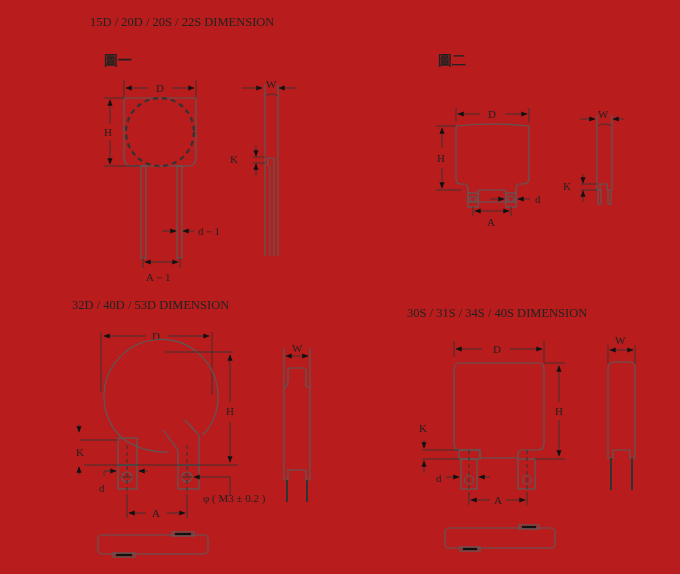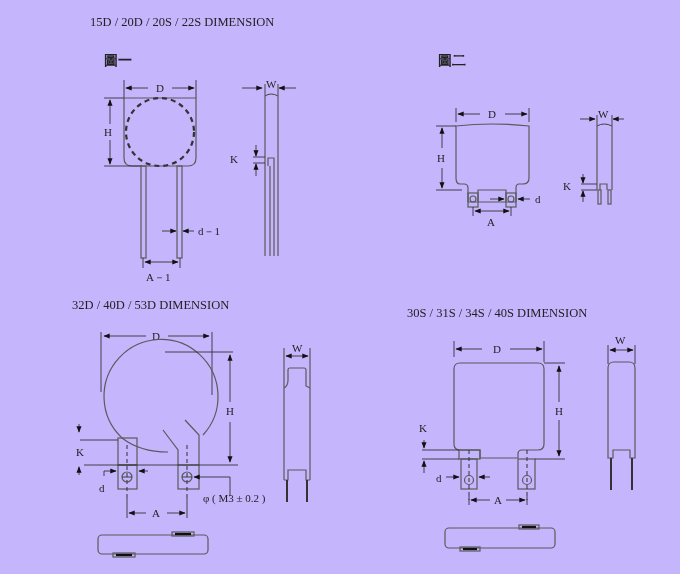--- a/index.html
+++ b/index.html
@@ -1,16 +1,16 @@
 <!DOCTYPE html>
 <html><head>
 <meta charset="utf-8">
 <style>
   html, body { margin: 0; padding: 0; background: #ffffff; }
-  #canvas { position: relative; width: 680px; height: 574px; overflow: hidden; background: #c4b5fd; }
+  #canvas { position: relative; width: 680px; height: 574px; overflow: hidden; background: #b91c1c; }
   svg { position: absolute; left: 0; top: 0; }
   .ln { stroke: #5a5a5a; stroke-width: 1.2; fill: none; }
   .lnd { stroke: #333; stroke-width: 1; fill: none; }
   .thin { stroke: #333; stroke-width: 0.9; fill: none; }
   .dash { stroke: #333; stroke-width: 2.2; fill: none; stroke-dasharray: 5 4; }
   .cdash { stroke: #333; stroke-width: 1; fill: none; stroke-dasharray: 4 3; }
   .arr { fill: #111; }
   .t { font-family: "Liberation Serif", "DejaVu Serif", serif; fill: #222; }
   .title { font-size: 12.5px; }
   .lbl { font-size: 11px; }

